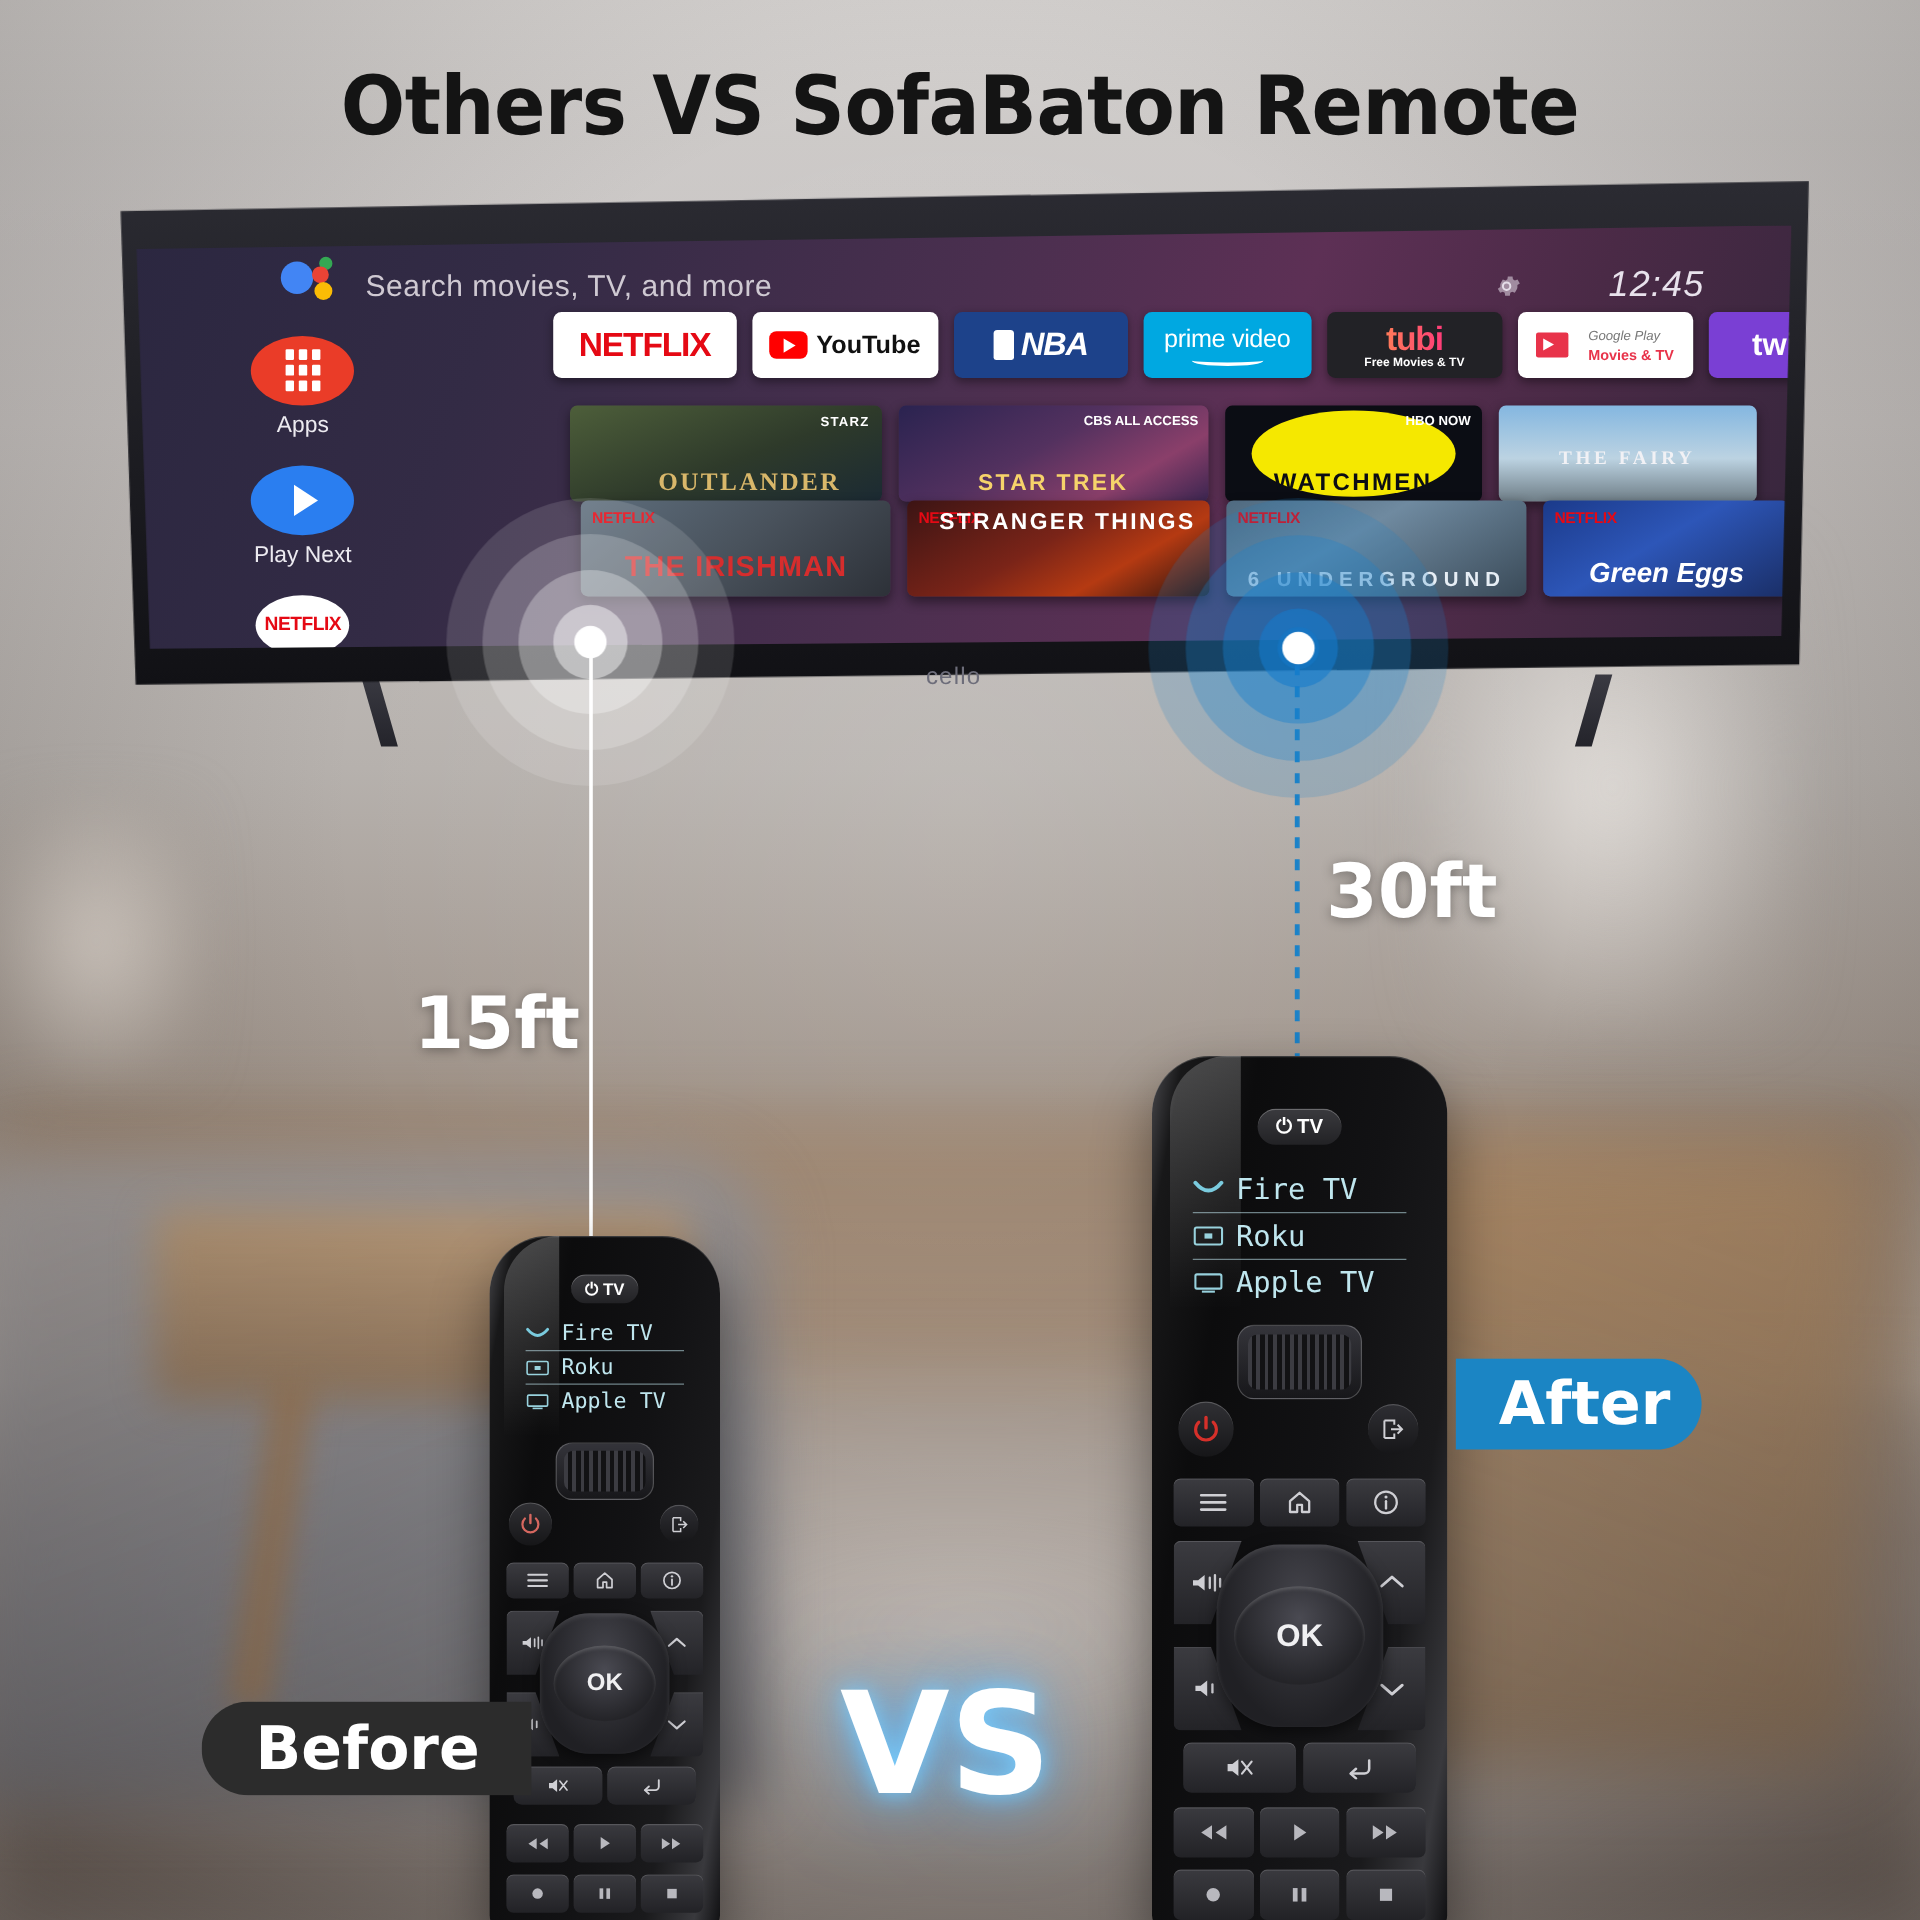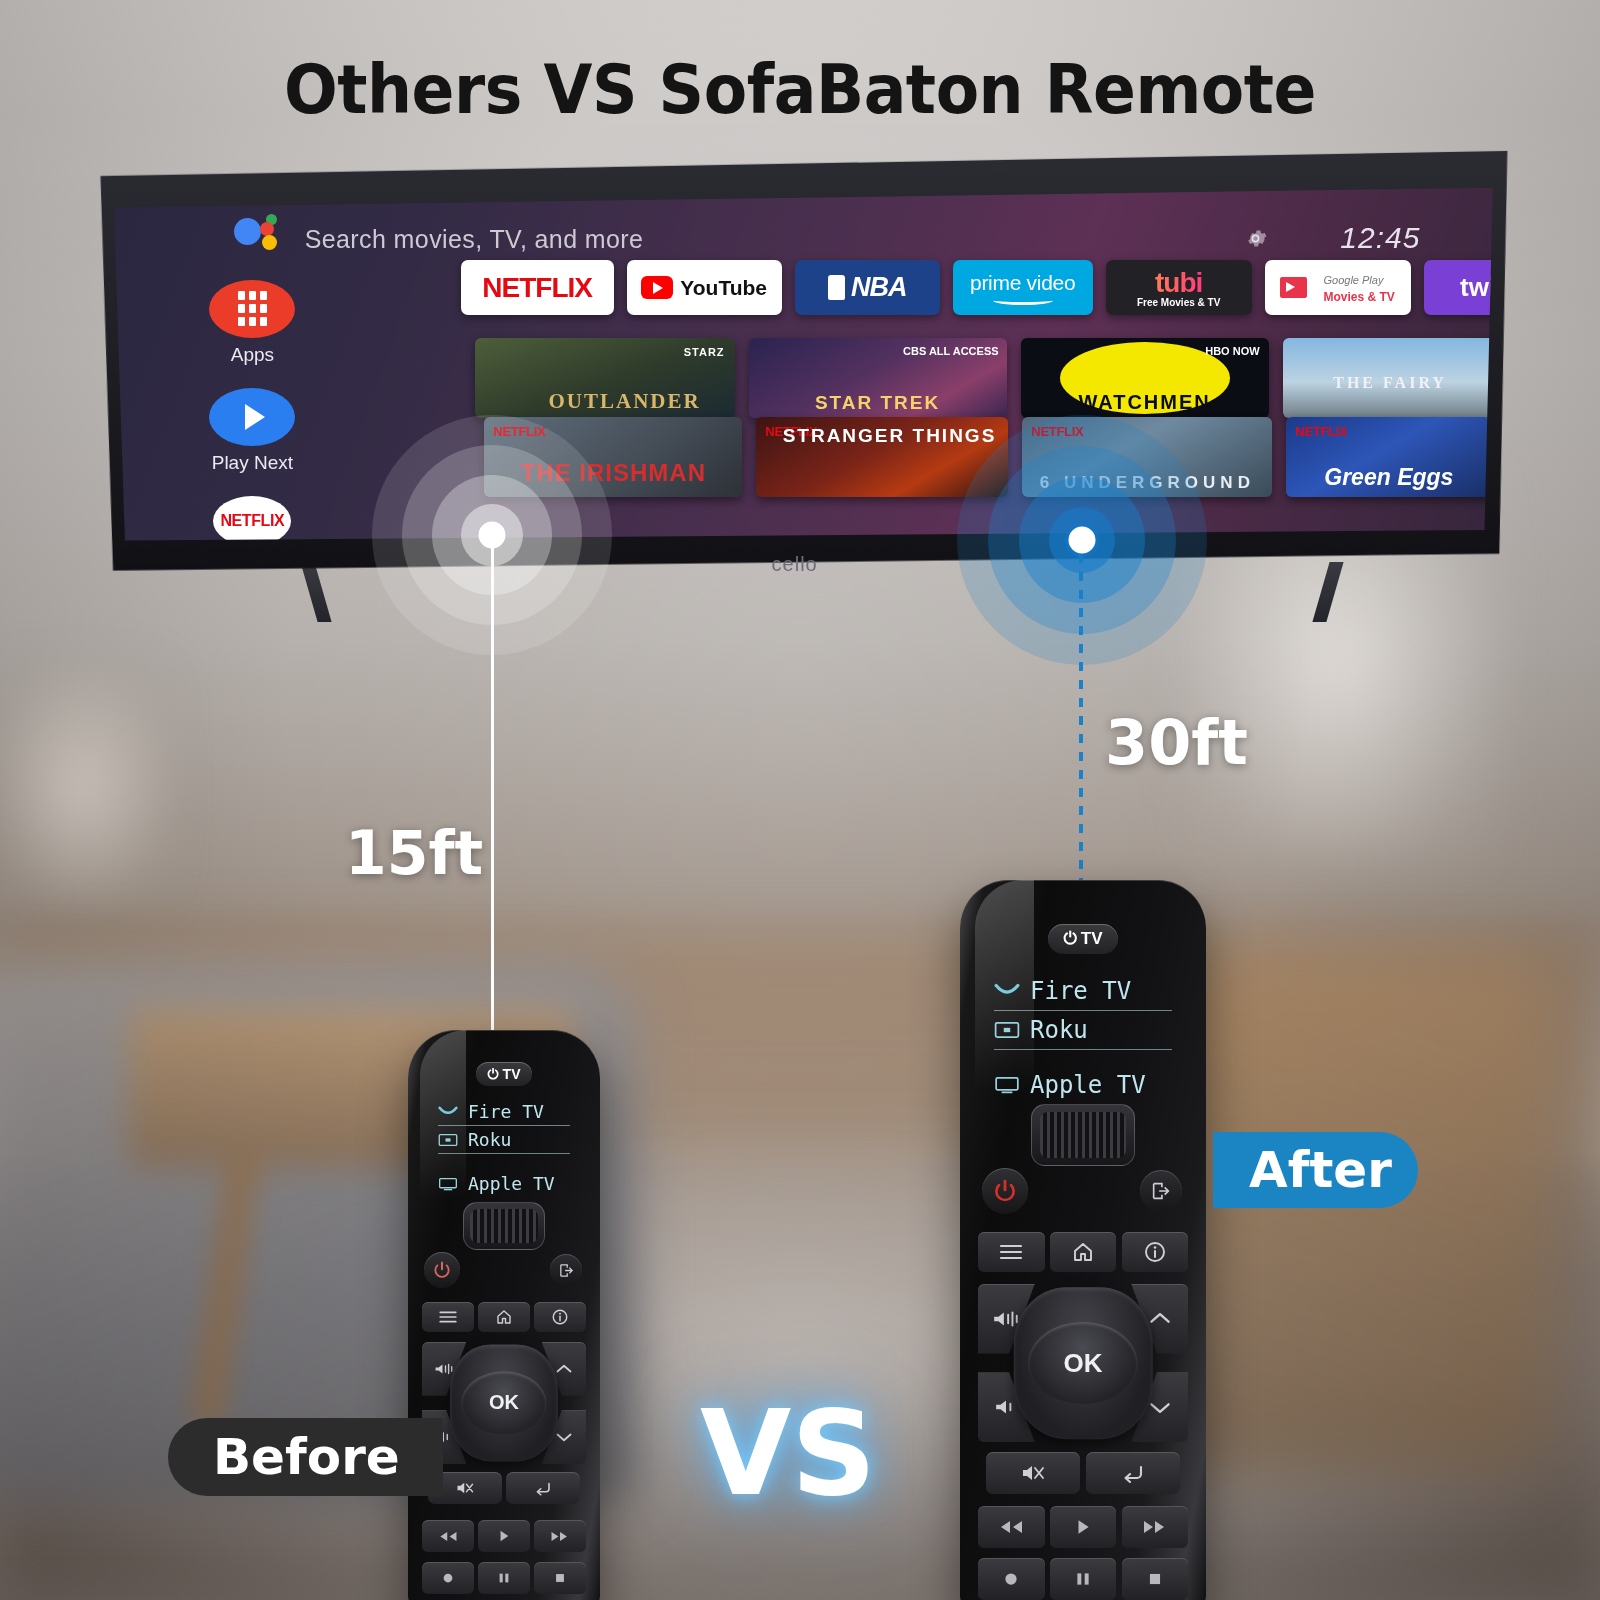--- a/index.html
+++ b/index.html
@@ -187,21 +187,21 @@
     position:absolute; left:0; right:0; bottom:4px; text-align:center;
     font-weight:bold; font-size:19px; letter-spacing:2px;
   }
   .card .brand { position:absolute; font-size:11px; font-weight:bold; }
   .c-outlander { width:260px; background:linear-gradient(160deg,#4d5e3a,#2e3a2a 55%,#1b2a33); }
   .c-outlander .cap { color:#d9b76a; font-family:"Liberation Serif",serif; font-size:21px;padding-left:40px; }
   .c-outlander .brand { right:10px; top:8px; color:#fff; letter-spacing:1px; }
   .c-startrek { width:258px; background:linear-gradient(150deg,#2a2350,#53315f 45%,#8a3f6a 75%,#3a2550); }
   .c-startrek .cap { color:#f6d36a; font-size:19px; }
   .c-startrek .brand { right:8px; top:7px; color:#fff; }
-  .c-watchmen { width:248px; background:#0b0d14; }
+  .c-watchmen { width:214px; background:#0b0d14; }
   .c-watchmen .blob { position:absolute; left:50%; top:50%; transform:translate(-50%,-50%); width:170px; height:72px; background:#f5e800; border-radius:50%; }
   .c-watchmen .cap { color:#0b0d14; font-size:20px; }
   .c-watchmen .brand { right:9px; top:7px; color:#fff; }
   .c-fairy { width:215px; background:linear-gradient(180deg,#84b7e0,#bcd3e2 55%,#6e7d86); }
   .c-fairy .cap { color:#f1f1f5; font-family:"Liberation Serif",serif; font-size:16px; letter-spacing:3px; bottom:26px; }
   .c-irishman { width:258px; background:linear-gradient(140deg,#5e6e7d,#49525c 50%,#2d3138); }
   .c-irishman .cap { color:#d62d2d; font-size:24px; letter-spacing:1px; bottom:10px; }
   .nflx-tag { position:absolute; left:9px; top:7px; color:#e50914; font-weight:bold; font-size:13px; letter-spacing:-0.3px; }
   .c-stranger { width:252px; background:linear-gradient(150deg,#3c1414,#7a2418 45%,#b53a12 70%,#2a1410); }
   .c-stranger .cap { color:#fff; font-size:19px; top:8px; bottom:auto; text-align:right; padding-right:12px; }
@@ -288,21 +288,21 @@
     border-radius:999px; display:flex; align-items:center; justify-content:center;
     color:#fff; font-weight:bold; box-shadow:inset 0 1px 0 rgba(255,255,255,0.25);
   }
   .tvbtn .pw { display:inline-block; margin-right:4px; }
   .lcd { position:absolute; left:50%; transform:translateX(-50%); }
   .lcd-row {
     display:flex; align-items:center; gap:10px;
     color:#bfe6ee; font-family:"DejaVu Sans Mono", monospace;
     border-bottom:1px solid rgba(190,225,235,0.55);
   }
-  .lcd-row:last-child { border-bottom:none;margin-top:16px; }
+  .lcd-row:last-child { border-bottom:none; }
   .lcd-ico { flex-shrink:0; opacity:0.95; }
   .wheel {
     position:absolute; left:50%; transform:translateX(-50%);
     background:linear-gradient(180deg,#34343a,#17171a);
     border-radius:14px; border:1px solid rgba(255,255,255,0.22);
     overflow:hidden;
   }
   .wheel::before {
     content:""; position:absolute; inset:12% 8%;
     background:repeating-linear-gradient(90deg,#3c3c42 0 3px,#121214 3px 7px);

